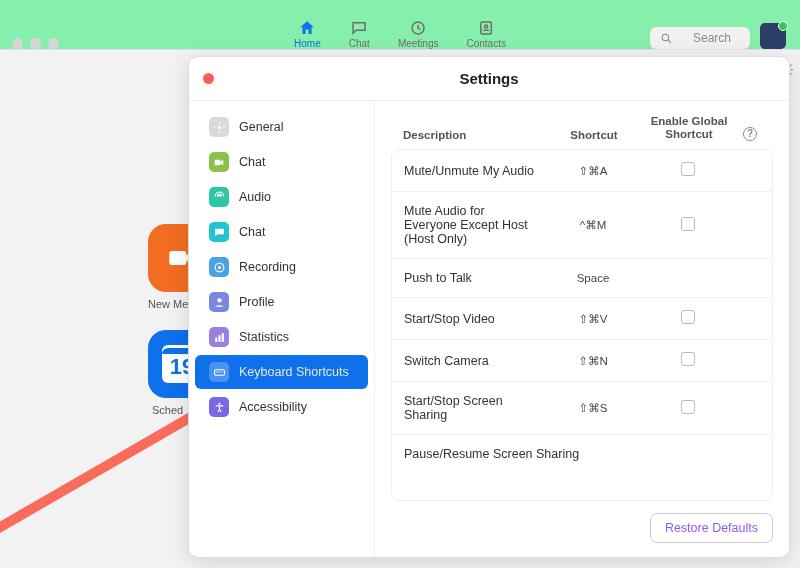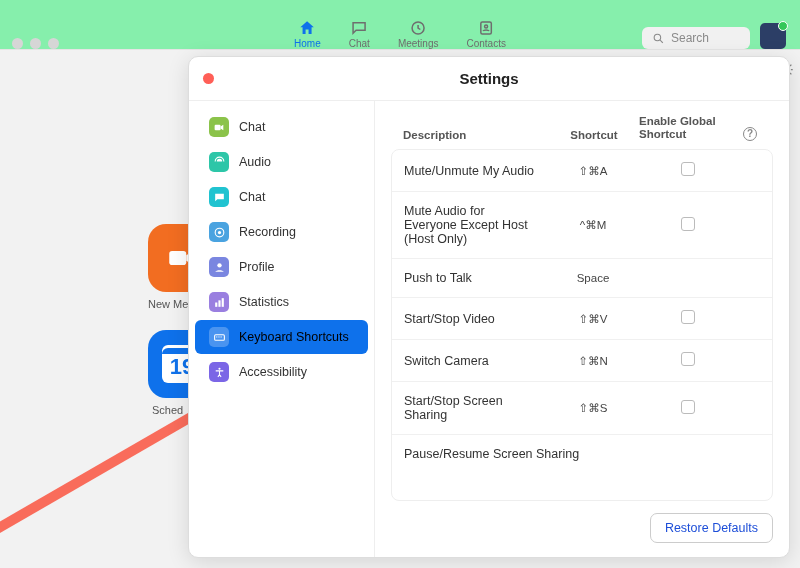--- a/index.html
+++ b/index.html
@@ -5,21 +5,21 @@
   * { box-sizing: border-box; margin: 0; padding: 0; font-family: -apple-system, BlinkMacSystemFont, "Segoe UI", Helvetica, Arial, sans-serif; }
   html, body { width: 800px; height: 568px; overflow: hidden; background: #f2f2f2; }
   
   .topbar { position: absolute; top:0; left:0; right:0; height:50px; background:#86efac; border-bottom:1px solid #e5e5e5; display:flex; align-items:flex-end; }
   .traffic { display:flex; gap:7px; margin-left:12px; }
   .traffic span { width:11px; height:11px; border-radius:50%; background:#d6d6d6; }
   .nav { position:absolute; left:50%; transform:translateX(-50%); display:flex; gap:28px; }
   .nav-item { display:flex; flex-direction:column; align-items:center; gap:1px; color:#6e6e6e; font-size:10px; cursor:pointer;}
   .nav-item.active { color:#0e71eb; }
   .nav-item svg { width:18px; height:18px; }
-  .search { margin-left:auto; display:flex; align-items:center; gap:6px; background:#f1f1f1; border-radius:6px; padding:4px 10px; width:108px; color:#8a8a8a; font-size:12px;}
+  .search { margin-left:auto; display:flex; align-items:center; gap:20px; background:#f1f1f1; border-radius:6px; padding:4px 10px; width:100px; color:#8a8a8a; font-size:12px;}
   .avatar { width:26px; height:26px; border-radius:5px; background:#2c3e66; margin:0 14px 0 10px; position:relative;}
   .avatar::after{content:"";position:absolute;top:-2px;right:-2px;width:8px;height:8px;border-radius:50%;background:#34c759;border:1.5px solid #fff;}
   .gear-right{position:absolute; right:6px; top:62px; color:#888;}
   
   .bg-tile{position:absolute;width:68px;height:68px;border-radius:18px;display:flex;align-items:center;justify-content:center;color:#fff;}
   .bg-tile.orange{background:#f26d21;left:148px;top:224px;}
   .bg-tile.blue{background:#0e71eb;left:148px;top:330px;}
   .bg-label{position:absolute;font-size:11px;color:#555;}
   .day-badge{font-size:22px;font-weight:600;}
   
@@ -27,38 +27,38 @@
   .arrow-line{width:300px;height:10px;background:#f96c5b;}
   .arrow-head{position:absolute;right:-3px;top:-13px;width:0;height:0;border-left:32px solid #f96c5b;border-top:18px solid transparent;border-bottom:18px solid transparent;}
   
   .modal{position:absolute;left:188px;top:56px;right:10px;bottom:10px;background:#fff;border:1px solid #ddd;border-radius:10px;box-shadow:0 4px 22px rgba(0,0,0,.12);display:flex;flex-direction:column;overflow:hidden;}
   .modal-title-row{height:44px;display:flex;align-items:center;border-bottom:1px solid #eee;}
   .modal-close{width:11px;height:11px;border-radius:50%;background:#ff5f57;margin-left:14px;}
   .modal-title{position:absolute;left:50%;transform:translateX(-50%);font-weight:600;font-size:15px;color:#222;}
   .modal-body{flex:1;display:flex;min-height:0;}
   .sidebar{width:186px;border-right:1px solid #eee;padding:8px 0;}
   .sb-item{display:flex;align-items:center;gap:10px;padding:7px 14px;font-size:12.5px;color:#333;cursor:pointer;border-radius:6px;margin:1px 6px;}
-  .sb-item.active{background:#0e71eb;color:#000000;}
+  .sb-item.active{background:#0e71eb;color:#e5e5e5;}
   .sb-icon{width:20px;height:20px;border-radius:5px;display:flex;align-items:center;justify-content:center;color:#fff;flex-shrink:0;}
   .content{flex:1;display:flex;flex-direction:column;padding:0 16px 14px 16px;min-height:0;}
   .thead{display:flex;align-items:flex-end;padding:14px 12px 8px 12px;font-size:11.5px;font-weight:600;color:#555;}
   .thead .c1{flex:1;}
   .thead .c2{width:90px;text-align:center;}
-  .thead .c3{width:100px;line-height:1.15;}
+  .thead .c3{width:100px;text-align:center;line-height:1.15;}
   .thead .c4{width:22px;text-align:center;color:#888;}
   .rows{flex:1;overflow:auto;border:1px solid #eee;border-radius:8px;}
   .row{display:flex;align-items:center;padding:12px 12px;border-bottom:1px solid #f0f0f0;font-size:12.5px;color:#333;justify-content:flex-end;}
   .row:last-child{border-bottom:none;}
   .row .c1{flex:1;padding-right:8px;}
   .row .c2{width:90px;text-align:center;font-size:11.5px;color:#444;}
   .row .c3{width:100px;text-align:center;}
   .row .c4{width:22px;}
   .chk{width:14px;height:14px;border:1.5px solid #bbb;border-radius:3px;display:inline-block;}
   .footer{display:flex;justify-content:flex-end;padding-top:12px;}
-  .restore{border:1px solid #ccc;background:#fff;border-radius:7px;padding:7px 14px;font-size:12.5px;color:#1d4ed8;cursor:pointer;}
+  .restore{border:1px solid #ccc;background:#fff;border-radius:7px;padding:7px 14px;font-size:12.5px;color:#8b5cf6;cursor:pointer;}
   .help-icon{display:inline-block;width:14px;height:14px;border:1.3px solid #888;border-radius:50%;font-size:10px;line-height:12px;text-align:center;color:#888;}
 </style>
 </head>
 <body>
 
 <div class="topbar">
   <div class="traffic">
     <span></span>
     <span></span>
     <span></span>
@@ -127,20 +127,29 @@
     <div class="arrow-head"></div>
 </div>
 
 <div class="modal">
   <div class="modal-title-row">
     <div class="modal-close"></div>
     <div class="modal-title">Settings</div>
   </div>
   <div class="modal-body">
     <div class="sidebar" id="sidebar">
+        <div class="sb-item">
+          <span class="sb-icon" style="background: rgb(217, 217, 217);">
+            <svg width="13" height="13" viewBox="0 0 24 24" fill="#fff">
+              <circle cx="12" cy="12" r="3"></circle>
+              <path d="M12 2v3M12 19v3M2 12h3M19 12h3" stroke="#fff" stroke-width="2"></path>
+            </svg>
+          </span>
+          <span>General</span>
+        </div>
         <div class="sb-item">
           <span class="sb-icon" style="background: rgb(139, 195, 74);">
             <svg width="13" height="13" viewBox="0 0 24 24" fill="#fff">
               <rect x="3" y="7" width="11" height="10" rx="2"></rect>
               <path d="M14 10l5-3v10l-5-3z"></path>
             </svg>
           </span>
           <span>Chat</span>
         </div>
         <div class="sb-item">

